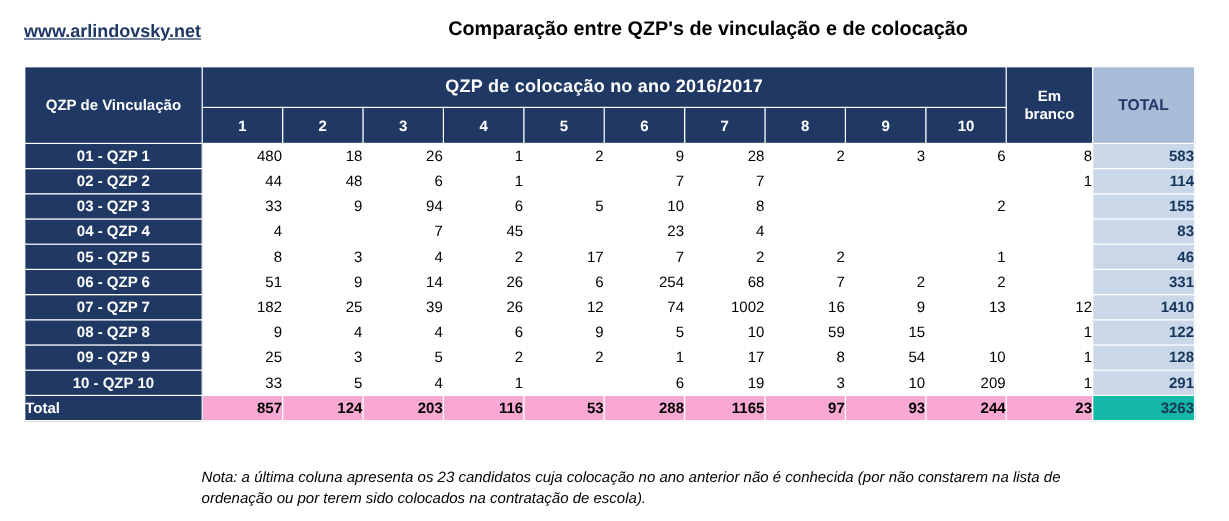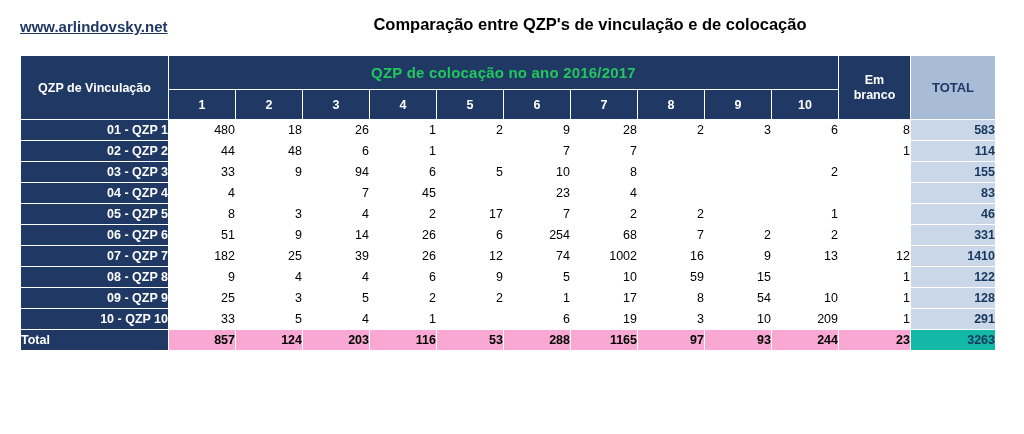--- a/index.html
+++ b/index.html
@@ -57,40 +57,40 @@
   
   .hdr-dark {
     background: #1f3864;
     color: #ffffff;
     font-weight: bold;
     text-align: center;
     vertical-align: middle;
   }
   .hdr-group {
     background: #1f3864;
-    color: #22c55e;
+    color: #ffffff;
     font-weight: bold;
     font-size: 15px;
     text-align: center;
     vertical-align: middle;
     letter-spacing: 0.2px;
   }
   .hdr-total {
     background: #a8bcd8;
     color: #1f3864;
     font-weight: bold;
     text-align: center;
     vertical-align: middle;
     font-size: 13px;
   }
   .row-label {
     background: #1f3864;
     color: #ffffff;
     font-weight: bold;
-    text-align: right;
+    text-align: center;
     vertical-align: middle;
     font-size: 12.5px;
   }
   .cell {
     background: #ffffff;
     color: #000000;
     text-align: right;
     padding-right: 6px;
     vertical-align: middle;
     border: 1px solid #9aa7bd;
@@ -362,14 +362,15 @@
         <td class="foot-cell">1165</td>
         <td class="foot-cell">97</td>
         <td class="foot-cell">93</td>
         <td class="foot-cell">244</td>
         <td class="foot-cell">23</td>
         <td class="foot-total">3263</td>
       </tr>
     </tfoot>
   </table>
 
+  <div class="note">Nota: a última coluna apresenta os 23 candidatos cuja colocação no ano anterior não é conhecida (por não constarem na lista de ordenação ou por terem sido colocados na contratação de escola).</div>
 
 </div>
 
 </body></html>

